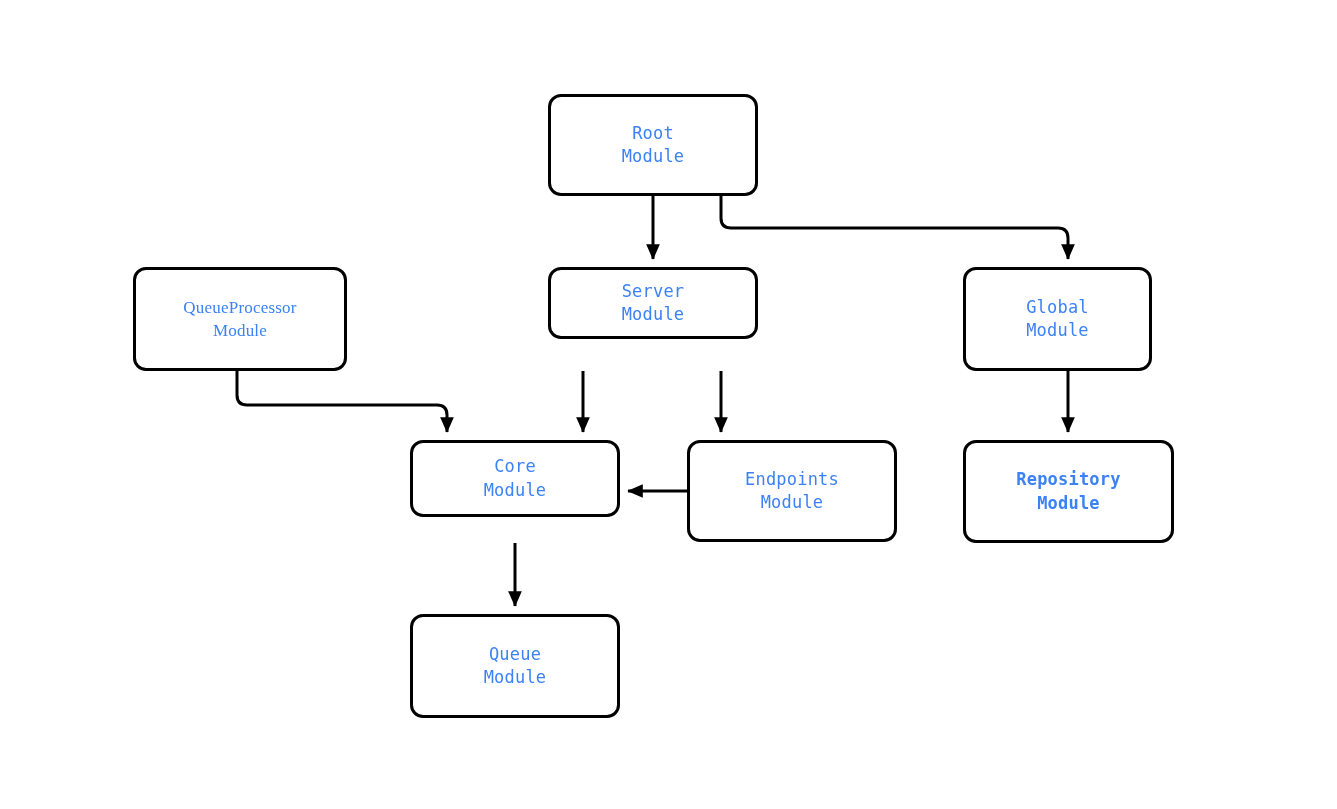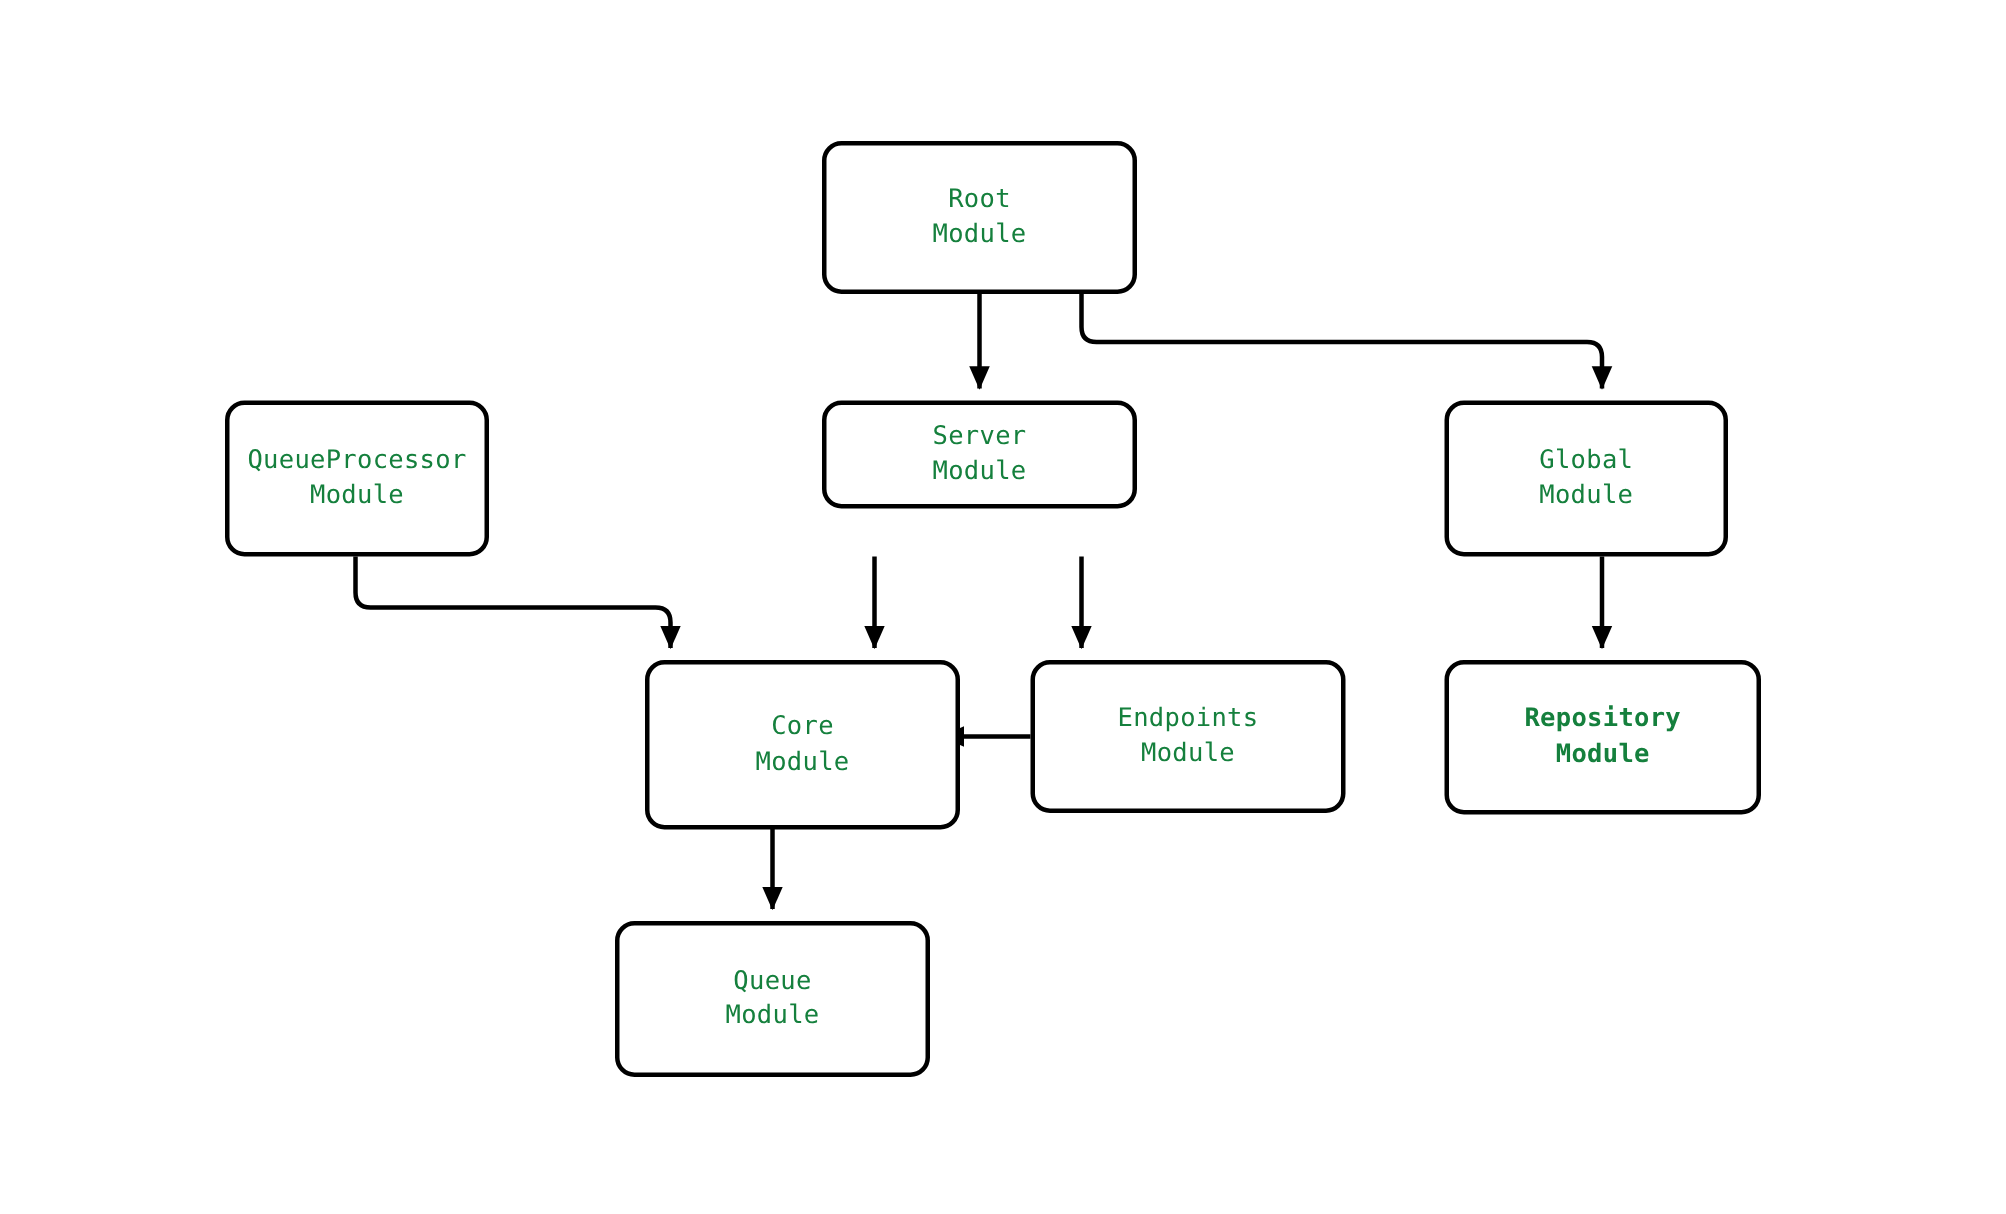--- a/index.html
+++ b/index.html
@@ -33,21 +33,21 @@
     border-radius: 13px;
     background: #ffffff;
     display: flex;
     flex-direction: column;
     align-items: center;
     justify-content: center;
     text-align: center;
     line-height: 1.38;
     font-size: 17px;
     font-weight: 500;
-    color: #15803d;
+    color: #3b82f6;
     letter-spacing: 0.2px;
   }
   .node-line {
     display: block;
     white-space: pre;
   }
 </style>
 </head>
 <body>
 
@@ -70,33 +70,33 @@
       <path d="M 1068 371 L 1068 432" fill="none" stroke="#000000" stroke-width="3" stroke-linecap="butt" stroke-linejoin="round" marker-end="url(#arrow-down)"></path>
       <path d="M 687 491 L 628 491" fill="none" stroke="#000000" stroke-width="3" stroke-linecap="butt" stroke-linejoin="round" marker-end="url(#arrow-left)"></path>
       <path d="M 515 543 L 515 606" fill="none" stroke="#000000" stroke-width="3" stroke-linecap="butt" stroke-linejoin="round" marker-end="url(#arrow-down)"></path>
     </svg>
 
   <div id="node-layer">
       <div class="node" style="left: 548px; top: 94px; width: 210px; height: 102px;">
         <span class="node-line">Root</span>
         <span class="node-line">Module</span>
       </div>
-      <div class="node" style="left: 150px; top: 267px; width: 176px; height: 104px;">
+      <div class="node" style="left: 133px; top: 267px; width: 214px; height: 104px; font-family: Liberation Serif, serif;">
         <span class="node-line">QueueProcessor</span>
         <span class="node-line">Module</span>
       </div>
       <div class="node" style="left: 548px; top: 267px; width: 210px; height: 72px;">
         <span class="node-line">Server</span>
         <span class="node-line">Module</span>
       </div>
       <div class="node" style="left: 963px; top: 267px; width: 189px; height: 104px;">
         <span class="node-line">Global</span>
         <span class="node-line">Module</span>
       </div>
-      <div class="node" style="left: 410px; top: 440px; width: 210px; height: 113px; margin-left: 20px;">
+      <div class="node" style="left: 410px; top: 440px; width: 210px; height: 77px;">
         <span class="node-line">Core</span>
         <span class="node-line">Module</span>
       </div>
       <div class="node" style="left: 687px; top: 440px; width: 210px; height: 102px;">
         <span class="node-line">Endpoints</span>
         <span class="node-line">Module</span>
       </div>
       <div class="node" style="left: 963px; top: 440px; width: 211px; height: 103px; font-weight: bold;">
         <span class="node-line">Repository</span>
         <span class="node-line">Module</span>

